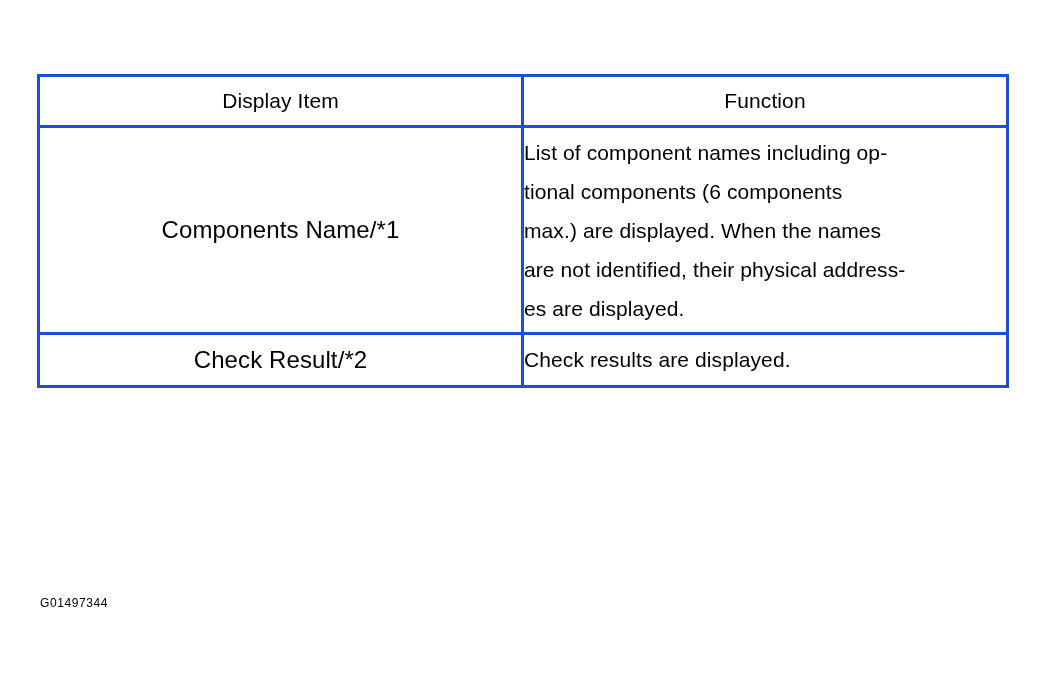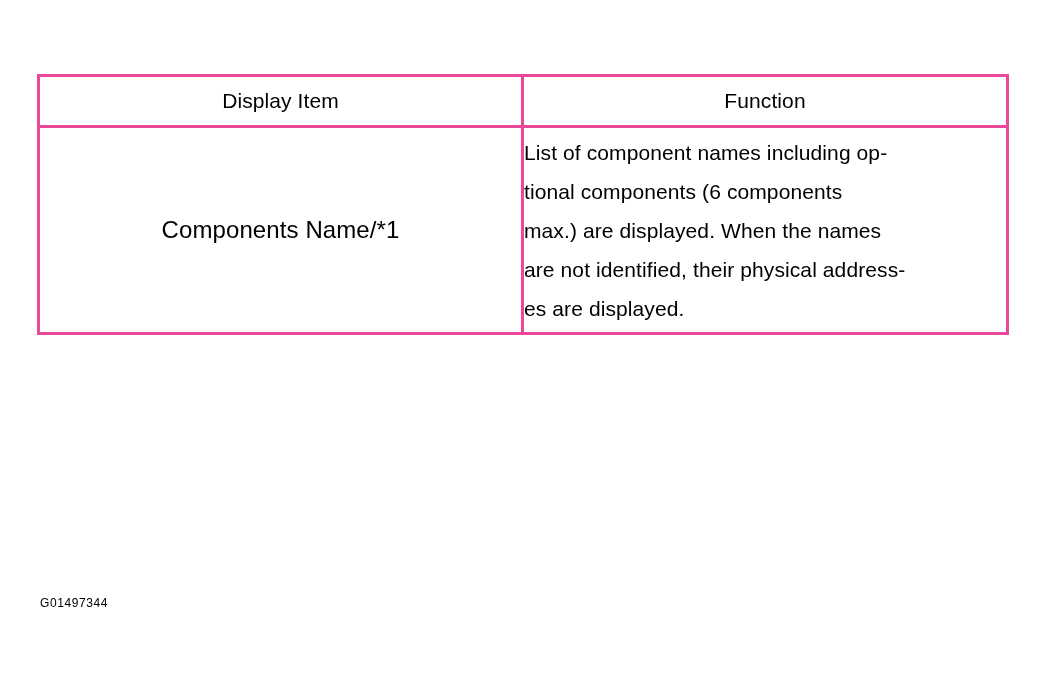--- a/index.html
+++ b/index.html
@@ -31,21 +31,21 @@
     left: 37px;
     top: 74px;
     width: 969px;
     border-collapse: collapse;
     table-layout: fixed;
     background: #ffffff;
   }
 
   .spec-table td,
   .spec-table th {
-    border: 3px solid #ec4899;
+    border: 3px solid #1d4ed8;
     padding: 0;
     vertical-align: middle;
     font-weight: normal;
     background: #ffffff;
   }
 
   col.col-item { width: 484px; }
   col.col-func { width: 485px; }
 
   
@@ -133,18 +133,24 @@
       <tr class="row-components">
         <td class="item-cell">Components Name/*1</td>
         <td class="func-cell">
           <span class="func-line">List of component names including op-</span>
           <span class="func-line">tional components (6 components</span>
           <span class="func-line">max.) are displayed. When the names</span>
           <span class="func-line">are not identified, their physical address-</span>
           <span class="func-line">es are displayed.</span>
         </td>
       </tr>
+      <tr class="row-check">
+        <td class="item-cell">Check Result/*2</td>
+        <td class="func-cell single-line">
+          <span class="func-line">Check results are displayed.</span>
+        </td>
+      </tr>
     </tbody>
   </table>
 
   <div class="figure-caption">G01497344</div>
 
 </div>
 
 </body></html>

